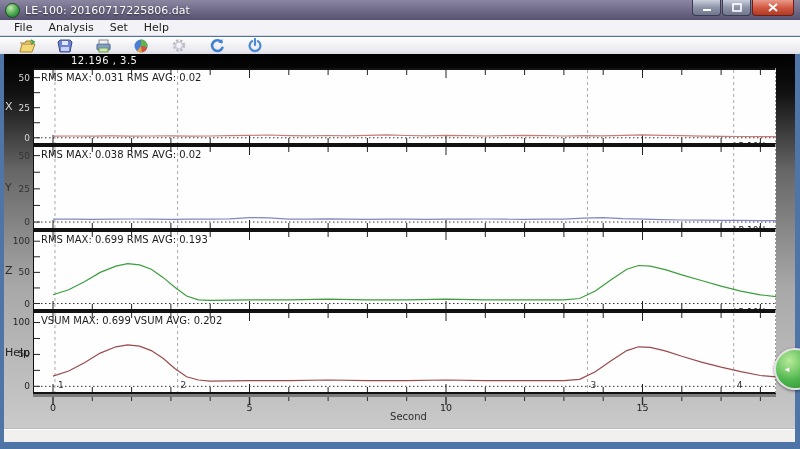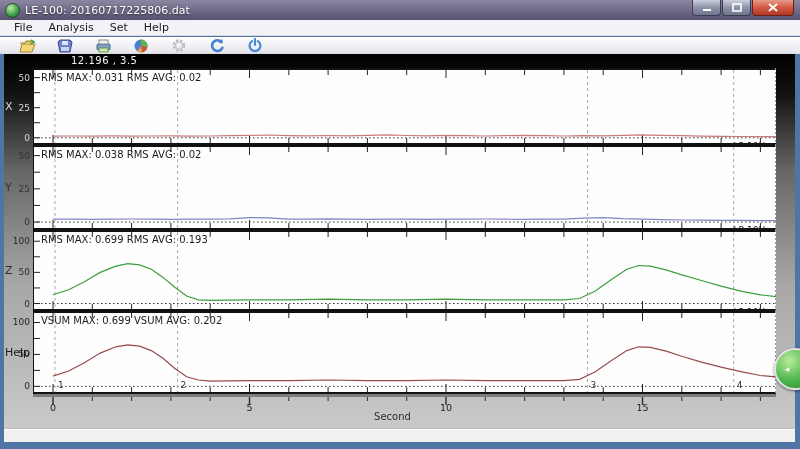--- a/index.html
+++ b/index.html
@@ -42,21 +42,21 @@
   .ymargin{position:absolute;left:0;top:0;width:29px;height:100%;}
   .ylab{position:absolute;right:3px;width:26px;text-align:right;font-size:9px;line-height:10px;padding-left:40px;}
   .axisname{position:absolute;left:1px;font-size:11px;}
   .row-0 .ylab,.row-0 .axisname{color:#d9d9d9;}
   .row-1 .ylab,.row-1 .axisname{color:#333;}
   .row-2 .ylab,.row-2 .axisname{color:#2b2b2b;}
   .row-3 .ylab,.row-3 .axisname{color:#1e1e1e;}
 
   .xaxis-strip{position:relative;width:791px;height:30px;}
   .xaxis-strip svg{position:absolute;left:29px;top:0;}
-  .xaxis-title{position:absolute;left:17px;top:17px;width:743px;text-align:center;font-size:10px;color:#2d2d2d;}
+  .xaxis-title{position:absolute;left:33px;top:17px;width:743px;text-align:center;font-size:10px;color:#2d2d2d;}
 
   .statusbar{position:absolute;left:0;bottom:0;width:791px;height:12px;background:#f1f0ee;border-top:1px solid #fff;box-shadow:0 -1px 0 #bbb;}
 
   
   .badge{position:absolute;right:-16px;top:348px;width:38px;height:38px;border-radius:50%;
     background:radial-gradient(circle at 35% 28%,#b8eb9a,#4db54d 55%,#2e8b2e);
     border:2px solid #e2e2e2;box-shadow:0 1px 3px rgba(0,0,0,.5);display:flex;align-items:center;justify-content:center;}
   .badge span{color:#fff;font-size:9px;margin-right:16px;}
 </style>
 </head>

